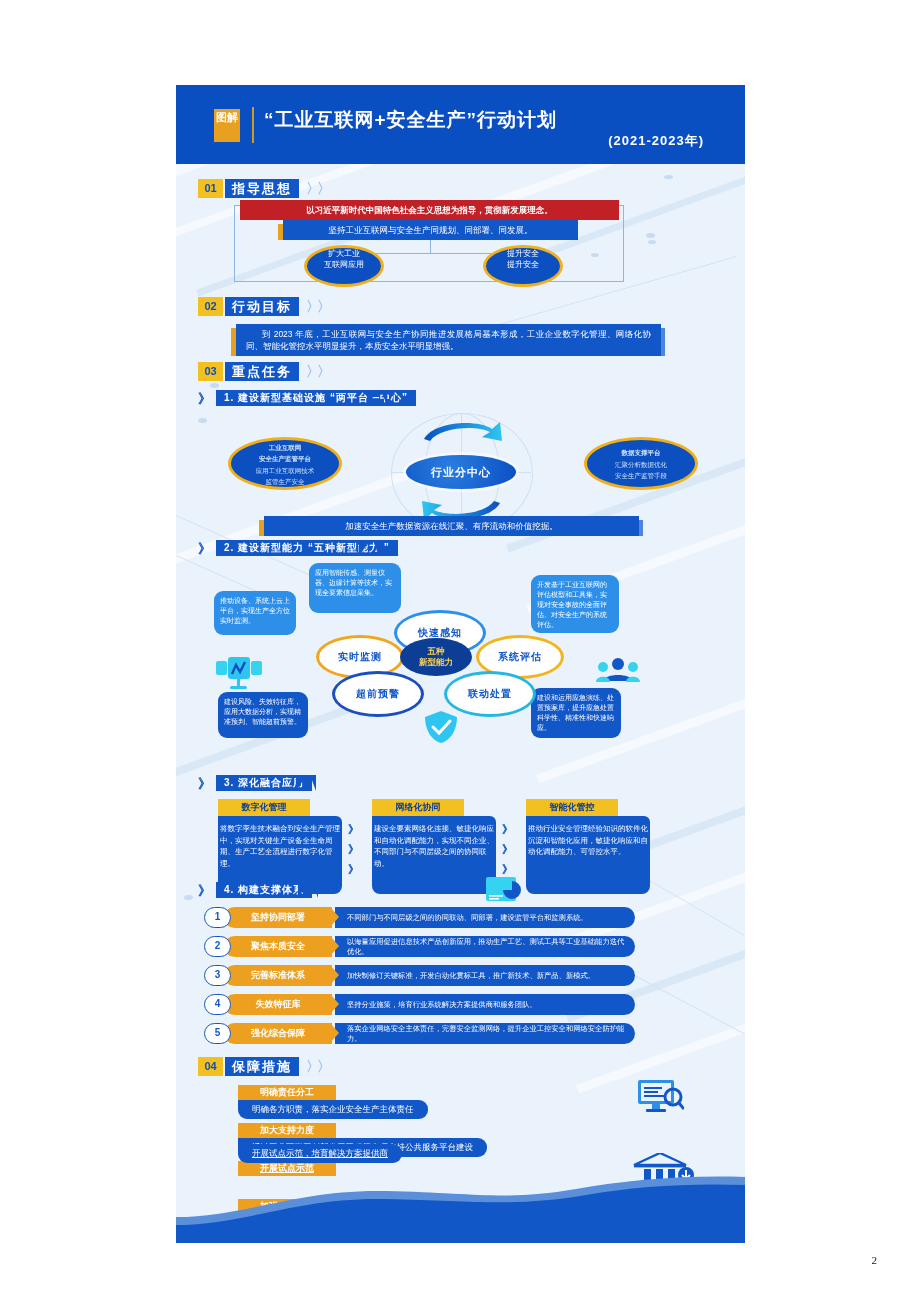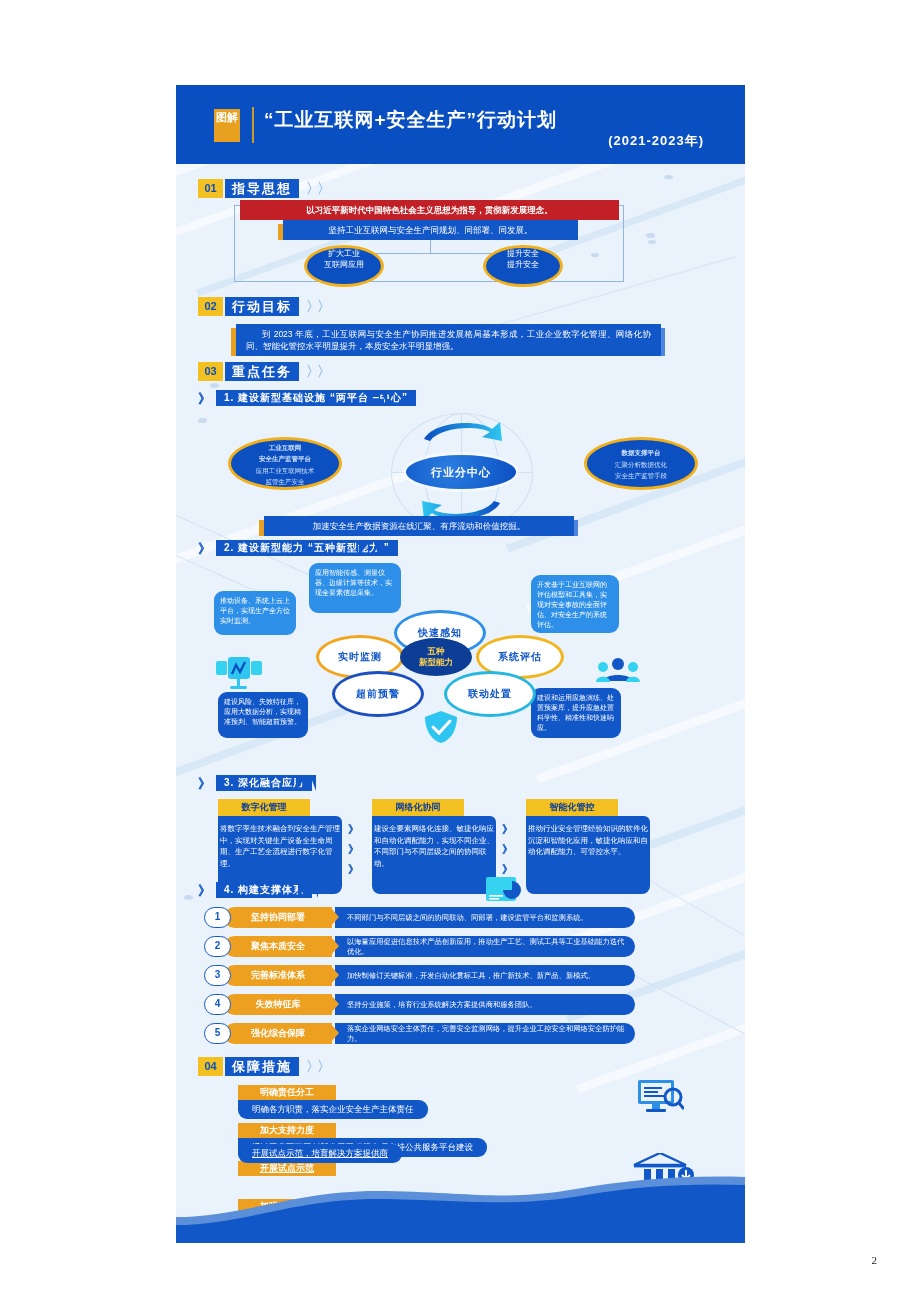--- a/index.html
+++ b/index.html
@@ -231,21 +231,21 @@
     </div>
 
     <div id="center-pill" style="left:230px;top:370px;width:110px;height:34px;">行业分中心</div>
 
     <div class="cap" style="left:408px;top:352px;width:108px;height:47px;">
       <b><span>数据支撑平台</span></b>
       <span>汇聚分析数据优化</span>
       <span>安全生产监管手段</span>
     </div>
 
-    <div class="bluebar lshadow rshadow" style="left:88px;top:431px;width:310px;">加速安全生产数据资源在线汇聚、有序流动和价值挖掘。</div>
+    <div class="bluebar lshadow rshadow" style="left:88px;top:431px;width:375px;">加速安全生产数据资源在线汇聚、有序流动和价值挖掘。</div>
 
     <div class="subhead" style="left:22px;top:455px;">
       <div class="sub-ar">》</div>
       <div class="sub-bar">2. 建设新型能力 “五种新型能力 ”</div>
       <div class="sub-tail" style="left:161px;"></div>
       <div class="sub-tick" style="left:175px;"></div>
     </div>
 
     <div class="cbox" style="left:133px;top:478px;width:92px;height:50px;">应用智能传感、测量仪器、边缘计算等技术，实现全要素信息采集。</div>
     <div class="cbox" style="left:38px;top:506px;width:82px;height:44px;">推动设备、系统上云上平台，实现生产全方位实时监测。</div>

